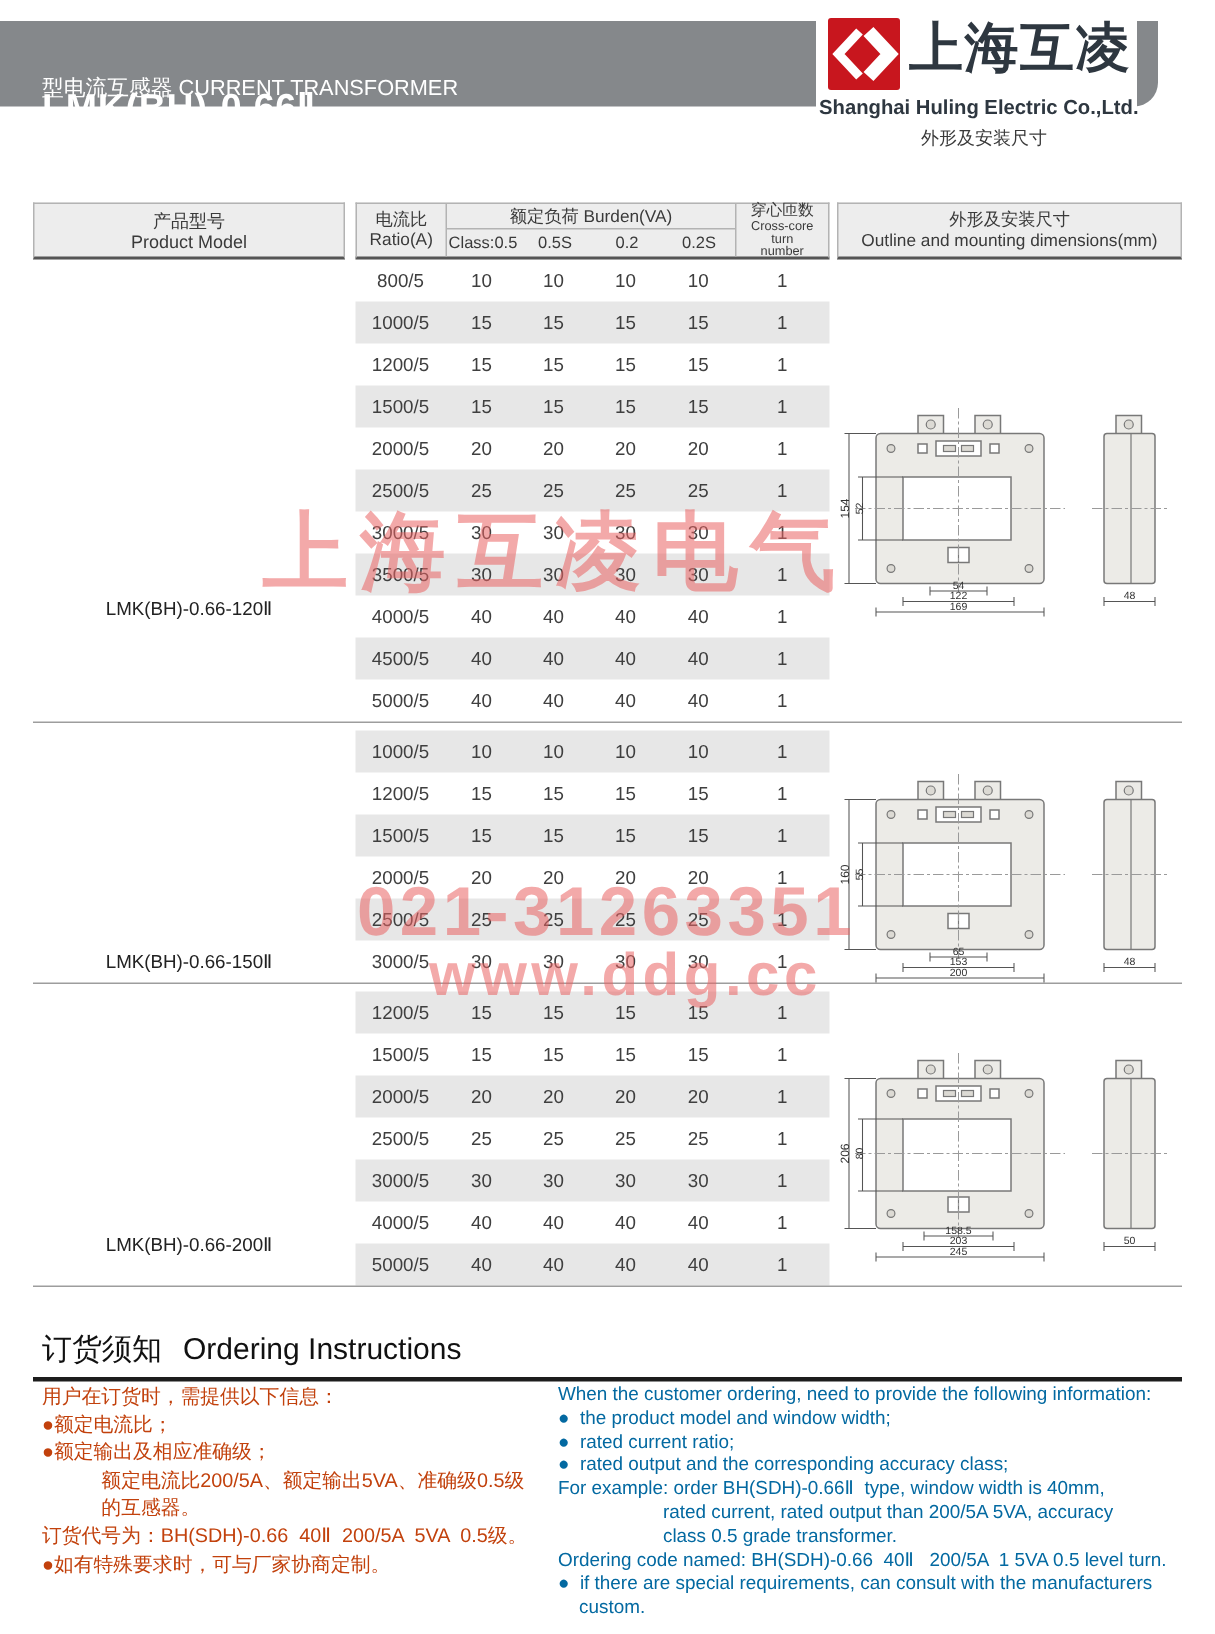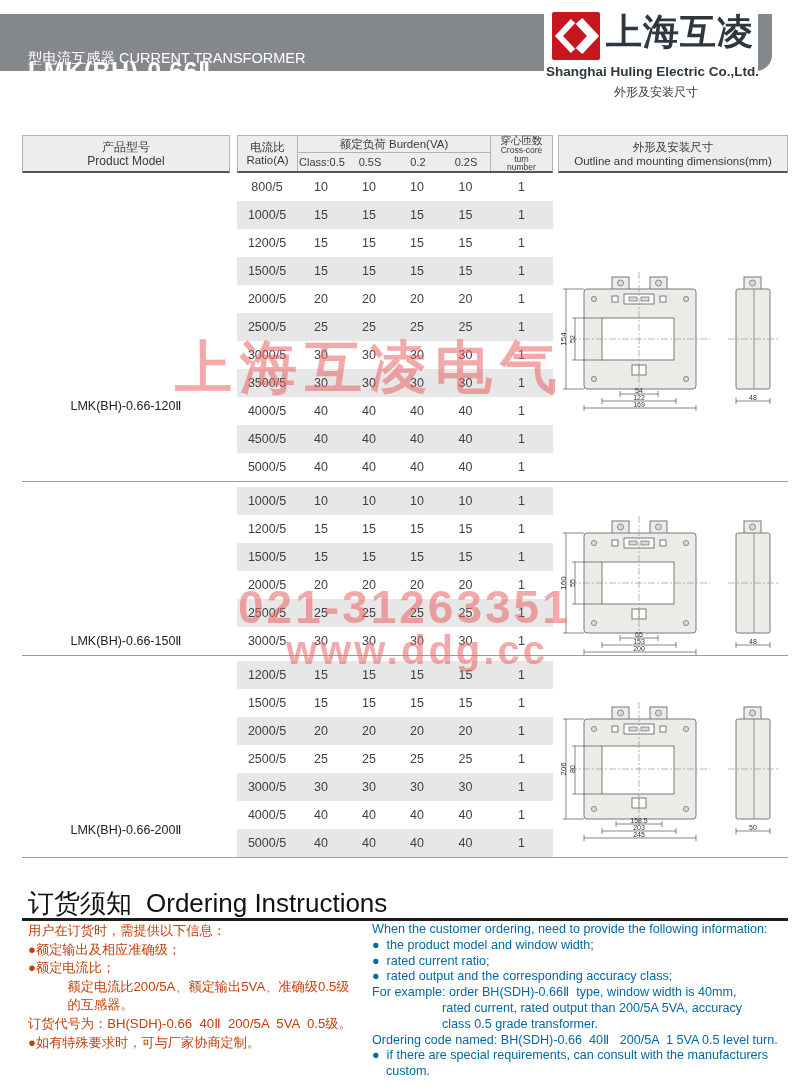--- a/index.html
+++ b/index.html
@@ -52,21 +52,21 @@
   .dt { font-size:8px; fill:#333; }
   .dt2{ font-size:7px; fill:#333; }
 
   
   .wm { position:absolute; font-weight:bold; color:rgba(233,99,99,.55); white-space:nowrap; z-index:5; }
   .wm1 { left:175px; top:330px; font-size:57px; letter-spacing:8px; }
   .wm2 { left:238px; top:580px; font-size:46px; letter-spacing:3px; }
   .wm3 { left:286px; top:628px; font-size:40px; letter-spacing:3px; }
 
   
-  .ord-title { position:absolute; left:28px; top:886px; font-size:26px; color:#111; }
+  .ord-title { position:absolute; left:28px; top:886px; font-size:20px; color:#111; }
   .ord-title .en { margin-left:14px; }
   .ord-rule  { position:absolute; left:22px; top:918px; width:766px; height:3px; background:#1d1d1d; }
   .ord-left  { position:absolute; left:28px;  top:922px; width:345px; }
   .ord-right { position:absolute; left:372px; top:922px; width:432px; }
   .ord-left  .iline { font-size:13.2px; line-height:18.6px; color:#c2410c; white-space:pre-wrap; }
   .ord-right .iline { font-size:12.6px; line-height:15.8px; color:#0369a1; white-space:pre-wrap; }
 </style>
 </head>
 <body>
 
@@ -494,22 +494,22 @@
       </svg>
     </div>
   </div>
 
   <div class="ord-title">
     <span>订货须知</span><span class="en">Ordering Instructions</span>
   </div>
   <div class="ord-rule"></div>
   <div class="ord-left" id="ordering-left">
       <div class="iline">用户在订货时，需提供以下信息：</div>
+      <div class="iline">●额定电流比；</div>
       <div class="iline">●额定输出及相应准确级；</div>
-      <div class="iline">●额定电流比；</div>
       <div class="iline">　　　额定电流比200/5A、额定输出5VA、准确级0.5级</div>
       <div class="iline">　　　的互感器。</div>
       <div class="iline">订货代号为：BH(SDH)-0.66  40Ⅱ  200/5A  5VA  0.5级。</div>
       <div class="iline">●如有特殊要求时，可与厂家协商定制。</div>
     </div>
   <div class="ord-right" id="ordering-right">
       <div class="iline">When the customer ordering, need to provide the following information:</div>
       <div class="iline">●  the product model and window width;</div>
       <div class="iline">●  rated current ratio;</div>
       <div class="iline">●  rated output and the corresponding accuracy class;</div>

